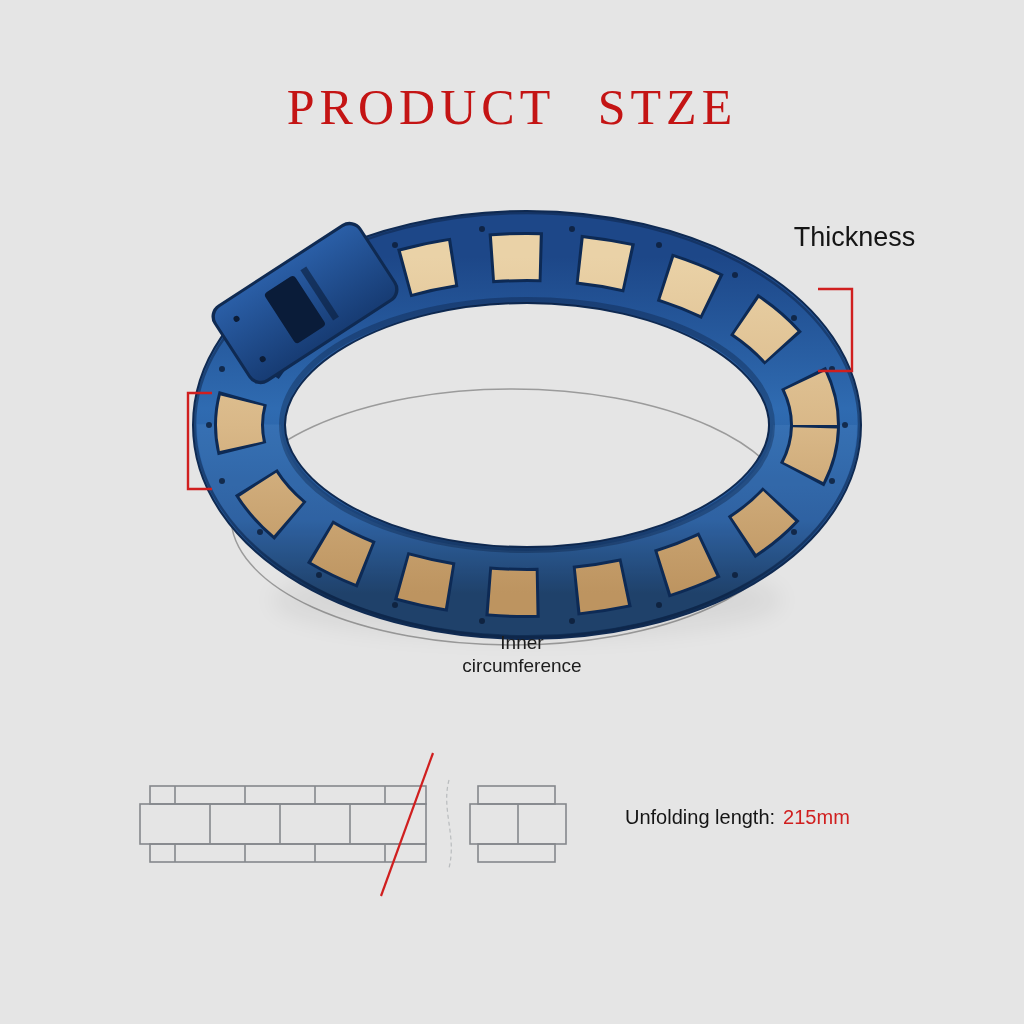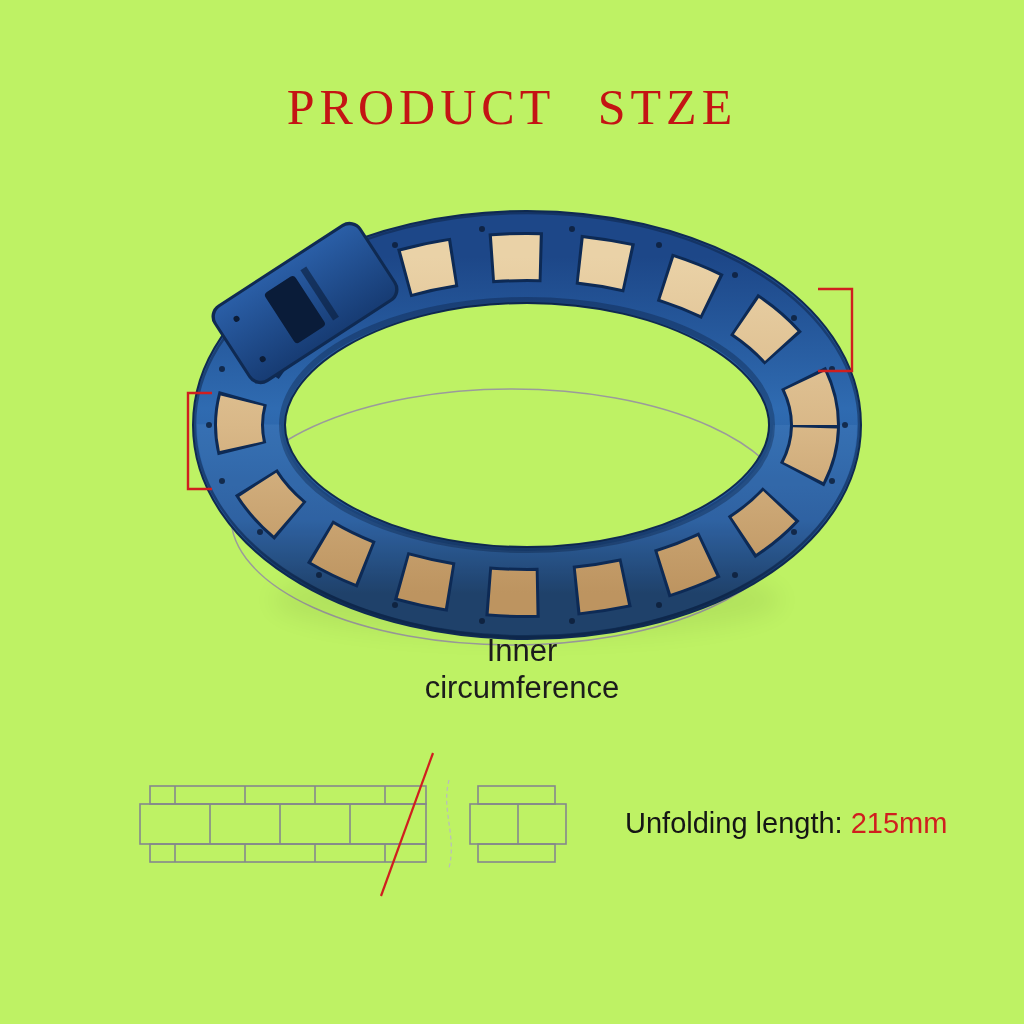--- a/index.html
+++ b/index.html
@@ -1,34 +1,34 @@
 <!DOCTYPE html>
 <html><head>
 <meta charset="utf-8">
 <style>
   html,body{margin:0;padding:0;background:#ffffff;}
   .page{
     position:relative;width:1024px;height:1024px;margin:0 auto;
-    background:#bef264;overflow:hidden;
+    background:#e5e5e5;overflow:hidden;
     font-family:"Liberation Sans",sans-serif;color:#1d1d1f;
   }
   .title{
     position:absolute;top:78px;left:0;width:100%;
     text-align:center;
     font-family:"Liberation Serif",serif;
     font-size:50px;font-weight:500;letter-spacing:5px;word-spacing:26px;
     color:#c41414;margin:0;
   }
   .bracelet-svg{position:absolute;top:0;left:0;width:1024px;height:1024px;}
   .anno{position:absolute;line-height:1.18;font-size:27px;color:#151515;}
   .anno.center{text-align:center;}
   .thickness-anno{left:762px;top:222px;width:185px;}
   .width-anno{left:62px;top:420px;width:120px;}
-  .inner-anno{left:362px;top:632px;width:320px;font-size:31px;line-height:1.2;color:#1c1c1c;}
-  .unfold-anno{left:625px;top:806px;font-size:29px;white-space:nowrap;}
+  .inner-anno{left:362px;top:632px;width:320px;font-size:19px;line-height:1.2;color:#1c1c1c;}
+  .unfold-anno{left:625px;top:806px;font-size:20px;white-space:nowrap;}
   .unfold-anno .val{color:#d01f1f;margin-left:8px;}
 </style>
 </head>
 <body>
 
 <div class="page">
 
   <h1 class="title">PRODUCT STZE</h1>
 
   <svg class="bracelet-svg" width="1024" height="1024" viewBox="0 0 1024 1024">
@@ -134,20 +134,21 @@
       <rect x="478" y="786" width="77" height="18"></rect>
       <rect x="478" y="844" width="77" height="18"></rect>
 
       <path d="M449,780 C441,810 457,836 449,868" stroke="#b9bcbe" stroke-width="1.2" stroke-dasharray="4 3"></path>
     </g>
 
     <line x1="433" y1="753" x2="381" y2="896" stroke="#d01f1f" stroke-width="2.2"></line>
   </svg>
 
   <div class="anno center thickness-anno">
+    <div>Thickness</div>
   </div>
 
 
   <div class="anno center inner-anno">
     <div>Inner</div>
     <div>circumference</div>
   </div>
 
   <div class="anno unfold-anno">
     <span>Unfolding length:</span><span class="val">215mm</span>

